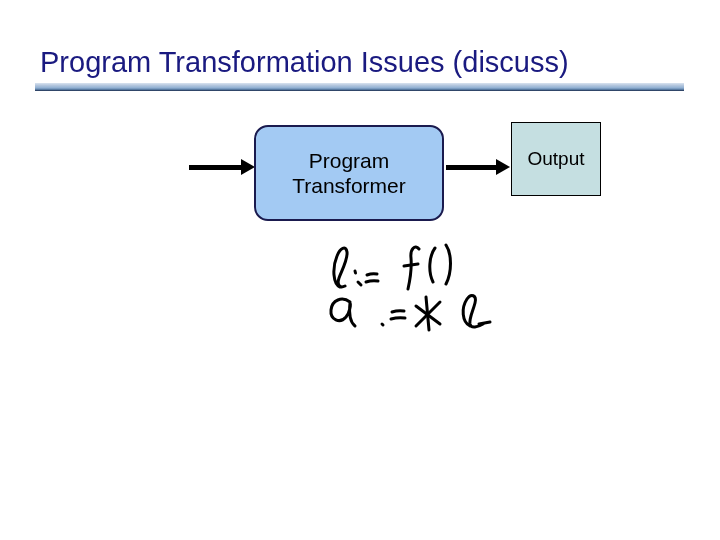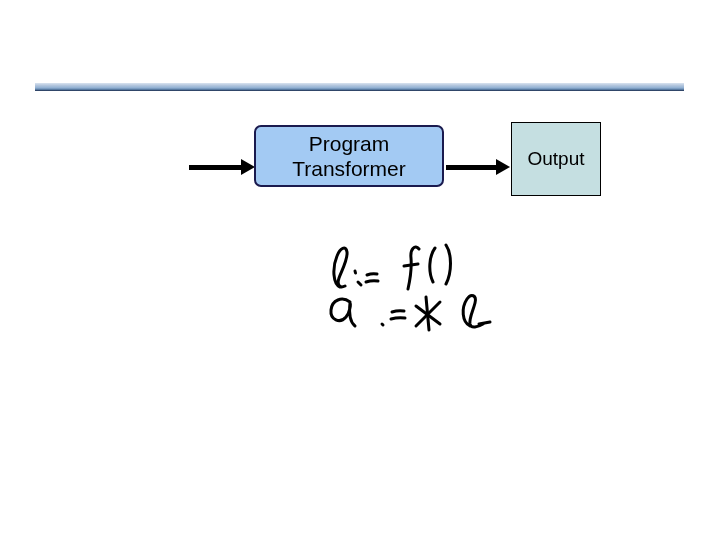--- a/index.html
+++ b/index.html
@@ -52,24 +52,24 @@
     background: #c5dfe1;
     border: 1px solid #000000;
     font-size: 19px;
   }
   .input-box  { left: 97px;  top: 118px; height: 96px; }
   .output-box { left: 511px; top: 122px; height: 74px; }
   .transformer-box {
     left: 254px;
     top: 125px;
     width: 190px;
-    height: 62px;
+    height: 96px;
     background: #a3caf3;
     border: 2px solid #1a1a4e;
-    border-radius: 7px;
+    border-radius: 14px;
     font-size: 21px;
     line-height: 25px;
     padding: 0 18px;
   }
   .arrow-shaft {
     position: absolute;
     height: 5px;
     background: #000000;
   }
   .arrow-head {
@@ -95,20 +95,21 @@
     stroke-width: 3;
     stroke-linecap: round;
     stroke-linejoin: round;
   }
 </style>
 </head>
 <body>
 
 <div class="slide">
 
+  <div class="page-title">Program Transformation Issues (discuss)</div>
 
   <div class="title-rule"></div>
 
 
   <div>
     <div class="arrow-shaft shaft-1"></div>
     <div class="arrow-head head-1"></div>
   </div>
 
   <div class="box transformer-box">

